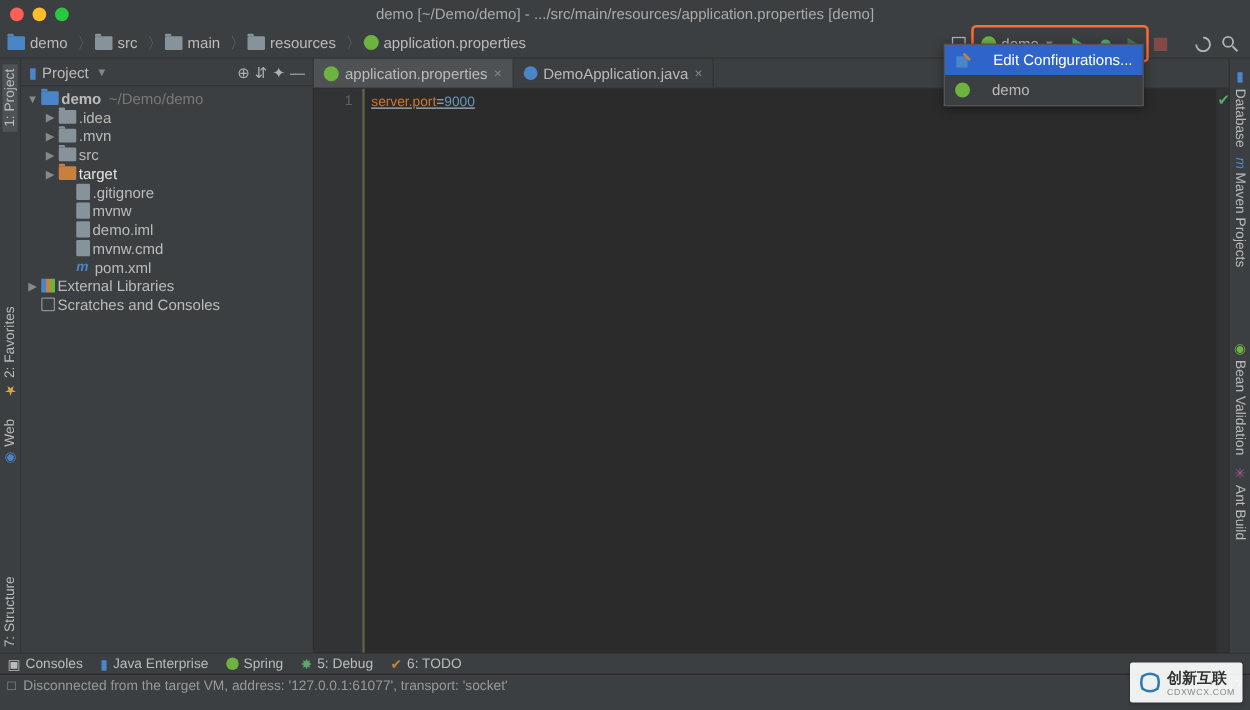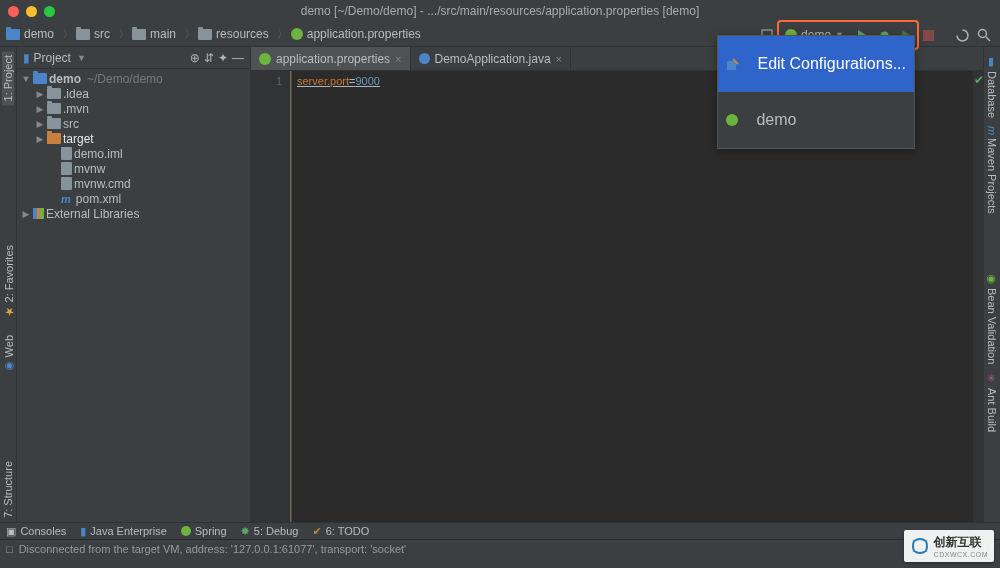--- a/index.html
+++ b/index.html
@@ -41,21 +41,21 @@
 .tabs { height:24px; background:#3c3f41; display:flex; align-items:flex-end; border-bottom:1px solid #323232; }
 .tab { display:flex; align-items:center; gap:5px; padding:4px 8px; background:#3c3f41; color:#bbb; font-size:12px; border-right:1px solid #323232; height:23px; }
 .tab.active { background:#4e5254; }
 .tab .close { color:#888; font-size:11px; }
 .editor { flex:1; display:flex; background:#2b2b2b; position:relative; }
 .gutter { width:40px; background:#313335; color:#606366; text-align:right; padding:4px 8px 0 0; font-family:Menlo,monospace; font-size:11px; border-right:1px solid #555; position:relative; }
 .gutter::after { content:''; position:absolute; right:-2px; top:0; bottom:0; width:2px; background:#a0a050; opacity:0.3; }
 .code { flex:1; padding:4px 6px; font-family:Menlo,monospace; font-size:11px; color:#a9b7c6;text-decoration:underline; }
 .code .kw { color:#cc7832; } .code .num { color:#6897bb; }
 .dropdown { position:absolute; top:35px; right:85px; background:#3c3f41; border:1px solid #555; box-shadow:0 2px 8px rgba(0,0,0,0.4); z-index:100; min-width:130px; }
-.dropdown-item { display:flex; align-items:center; gap:18px; padding:19px 8px; font-size:16px; }
+.dropdown-item { display:flex; align-items:center; gap:18px; padding:5px 8px; font-size:12px; }
 .dropdown-item.selected { background:#2f65ca; color:#fff; }
 .gutter-right { width:10px; background:#313335; border-left:1px solid #323232; }
 .check { color:#59a869; font-size:12px; text-align:center; padding-top:2px; }
 .bottombar { height:17px; background:#3c3f41; border-top:1px solid #323232; display:flex; align-items:center; padding:0 6px; gap:14px; }
 .bottombar-item { display:flex; align-items:center; gap:4px; font-size:11px; color:#bbb; }
 .statusbar { height:18px; background:#3c3f41; display:flex; align-items:center; padding:0 6px; font-size:11px; color:#999; border-top:1px solid #2a2a2a; }
 .status-right { margin-left:auto; display:flex; gap:10px; }
 .watermark { position:absolute; right:6px; bottom:6px; background:rgba(255,255,255,0.92); padding:4px 6px; border-radius:2px; display:flex; align-items:center; gap:4px; font-size:10px; color:#555; z-index:200; box-shadow:0 1px 3px rgba(0,0,0,0.3); }
 .file-ic { width:11px; height:13px; background:#87939a; border-radius:1px; }
 .lib-ic { width:11px; height:11px; background:linear-gradient(90deg,#4a86c7 33%,#c9823d 33% 66%,#6db33f 66%); }
@@ -220,41 +220,51 @@
           <span class="lbl">src</span>
         </div>
       <div class="tree-row indent1 sel-target">
           <span class="arrow">▶</span>
           <span class="folder-ic orange"></span>
           <span class="lbl">target</span>
         </div>
       <div class="tree-row indent2">
           <span class="arrow"></span>
           <span class="file-ic"></span>
-          <span class="lbl">demo.iml</span>
+          <span class="lbl">.gitignore</span>
         </div>
       <div class="tree-row indent2">
           <span class="arrow"></span>
           <span class="file-ic"></span>
           <span class="lbl">mvnw</span>
         </div>
       <div class="tree-row indent2">
           <span class="arrow"></span>
           <span class="file-ic"></span>
+          <span class="lbl">demo.iml</span>
+        </div>
+      <div class="tree-row indent2">
+          <span class="arrow"></span>
+          <span class="file-ic"></span>
           <span class="lbl">mvnw.cmd</span>
         </div>
       <div class="tree-row indent2">
           <span class="arrow"></span>
           <span style="color:#4a86c7;font-style:italic;font-weight:bold;font-size:11px">m</span>
           <span class="lbl" style="margin-left:3px">pom.xml</span>
         </div>
       <div class="tree-row">
           <span class="arrow">▶</span>
           <span class="lib-ic"></span>
           <span class="lbl">External Libraries</span>
+        </div>
+      <div class="tree-row">
+          <span class="arrow"></span>
+          <span class="scratch-ic"></span>
+          <span class="lbl">Scratches and Consoles</span>
         </div>
     </div>
   </div>
 
   <div class="editor-area">
     <div class="tabs">
       <div class="tab active">
           <span class="spring-ic"></span>
           <span>application.properties</span>
           <span class="close">×</span>

